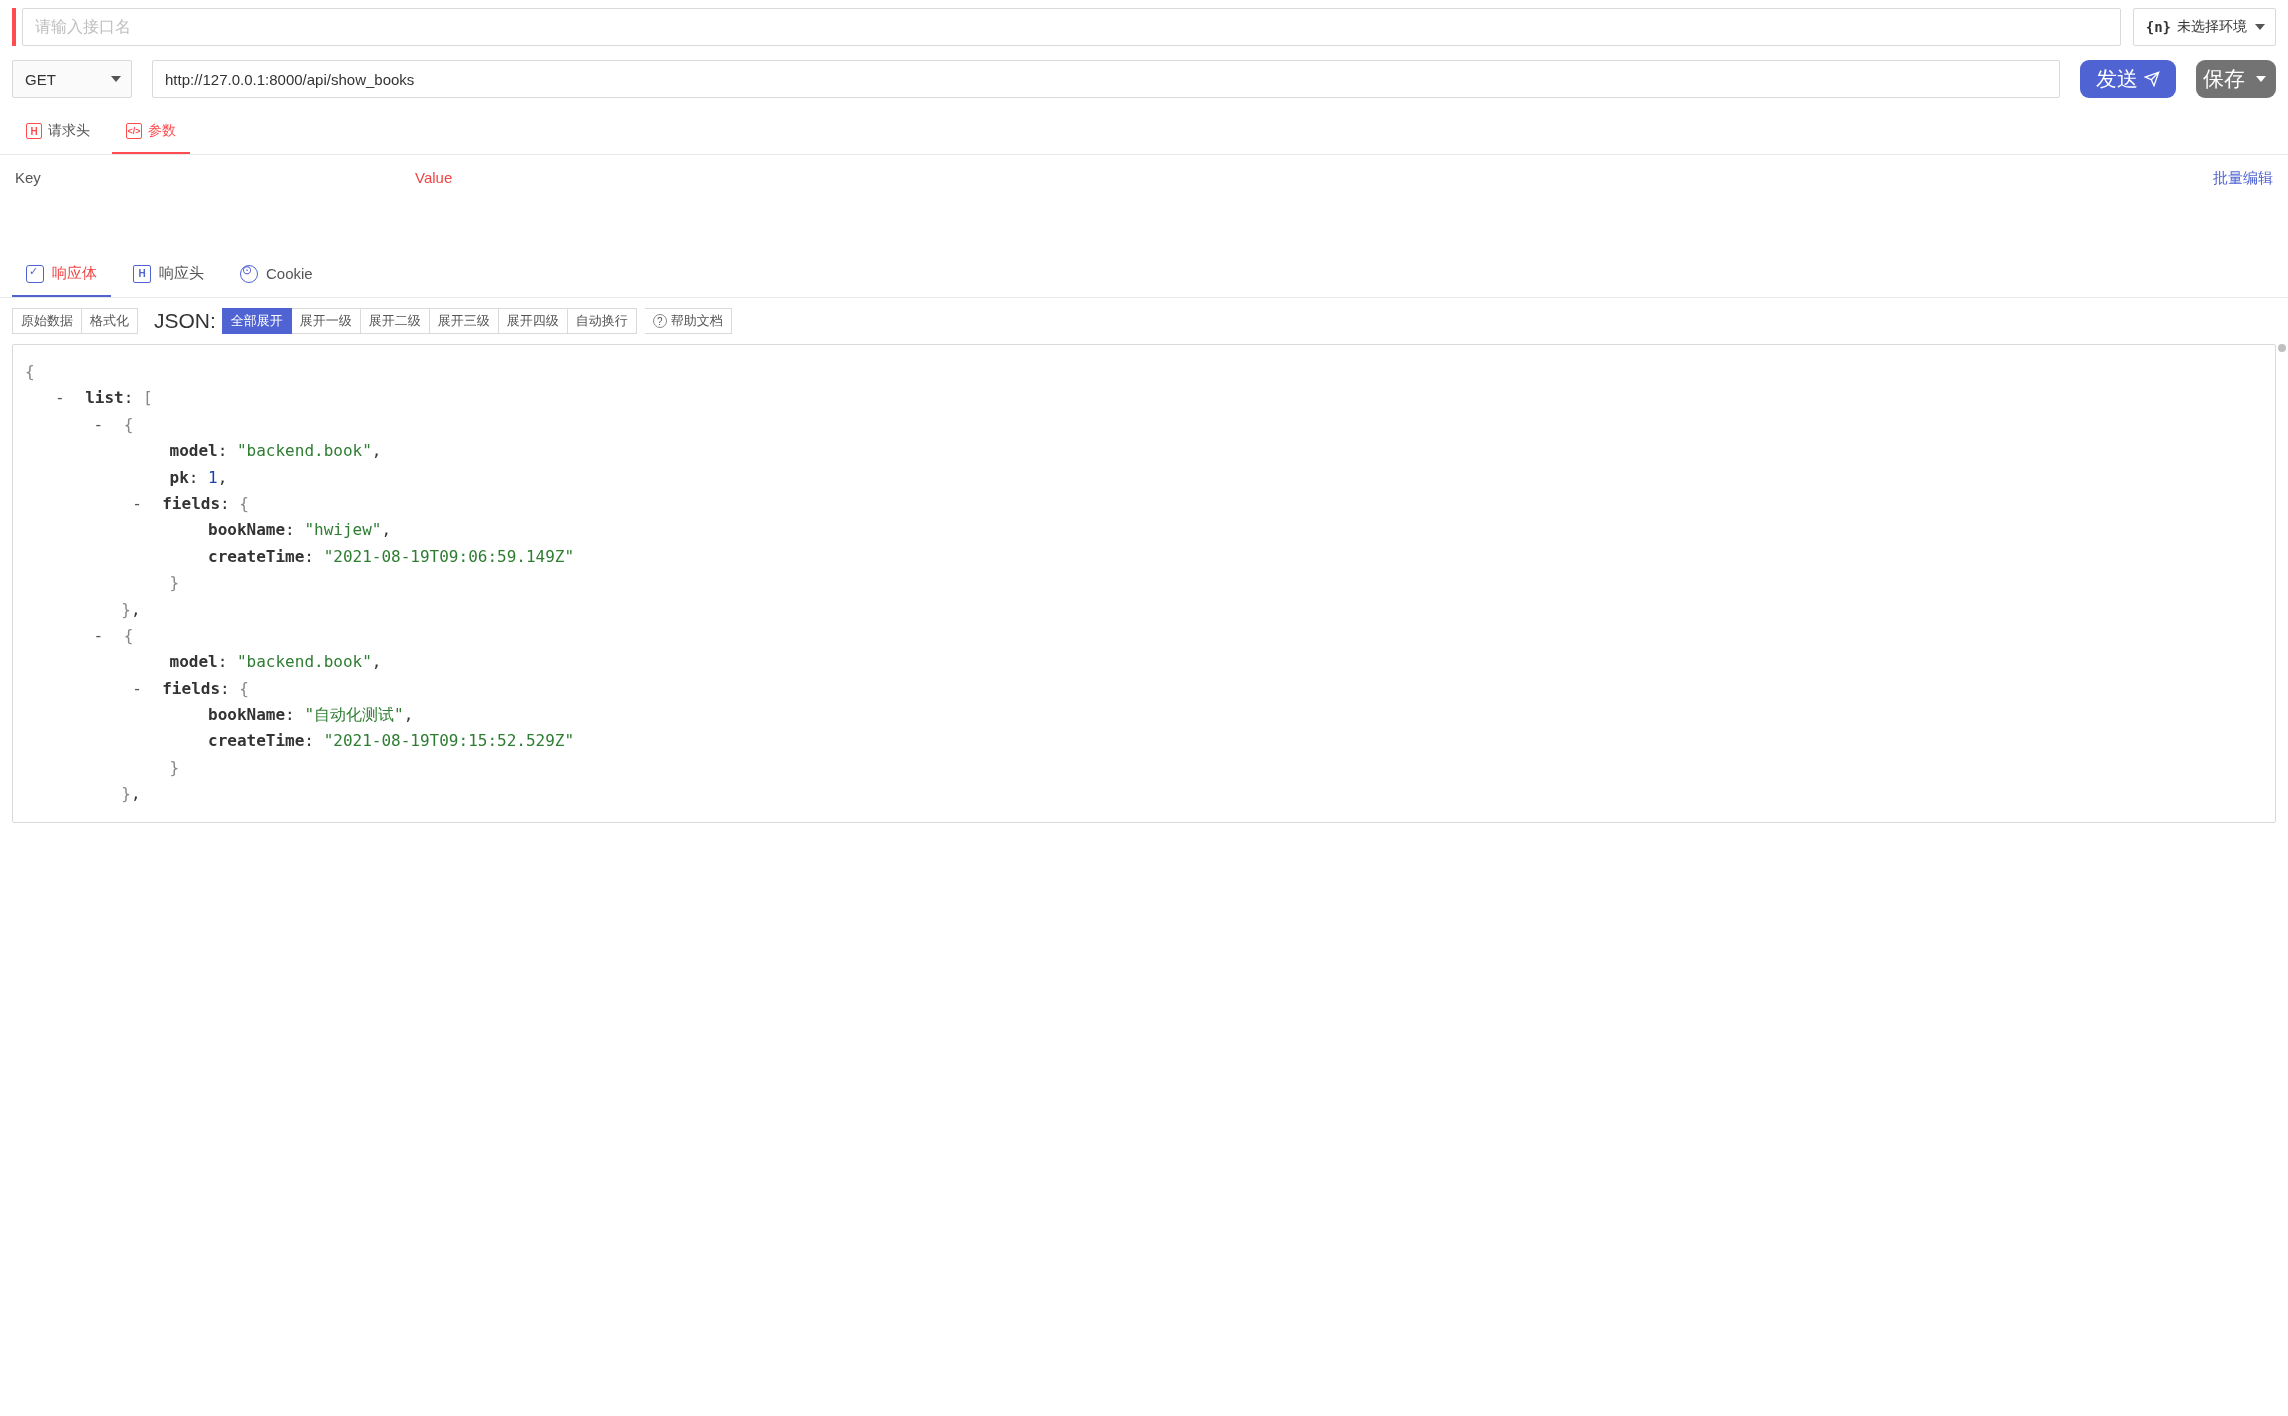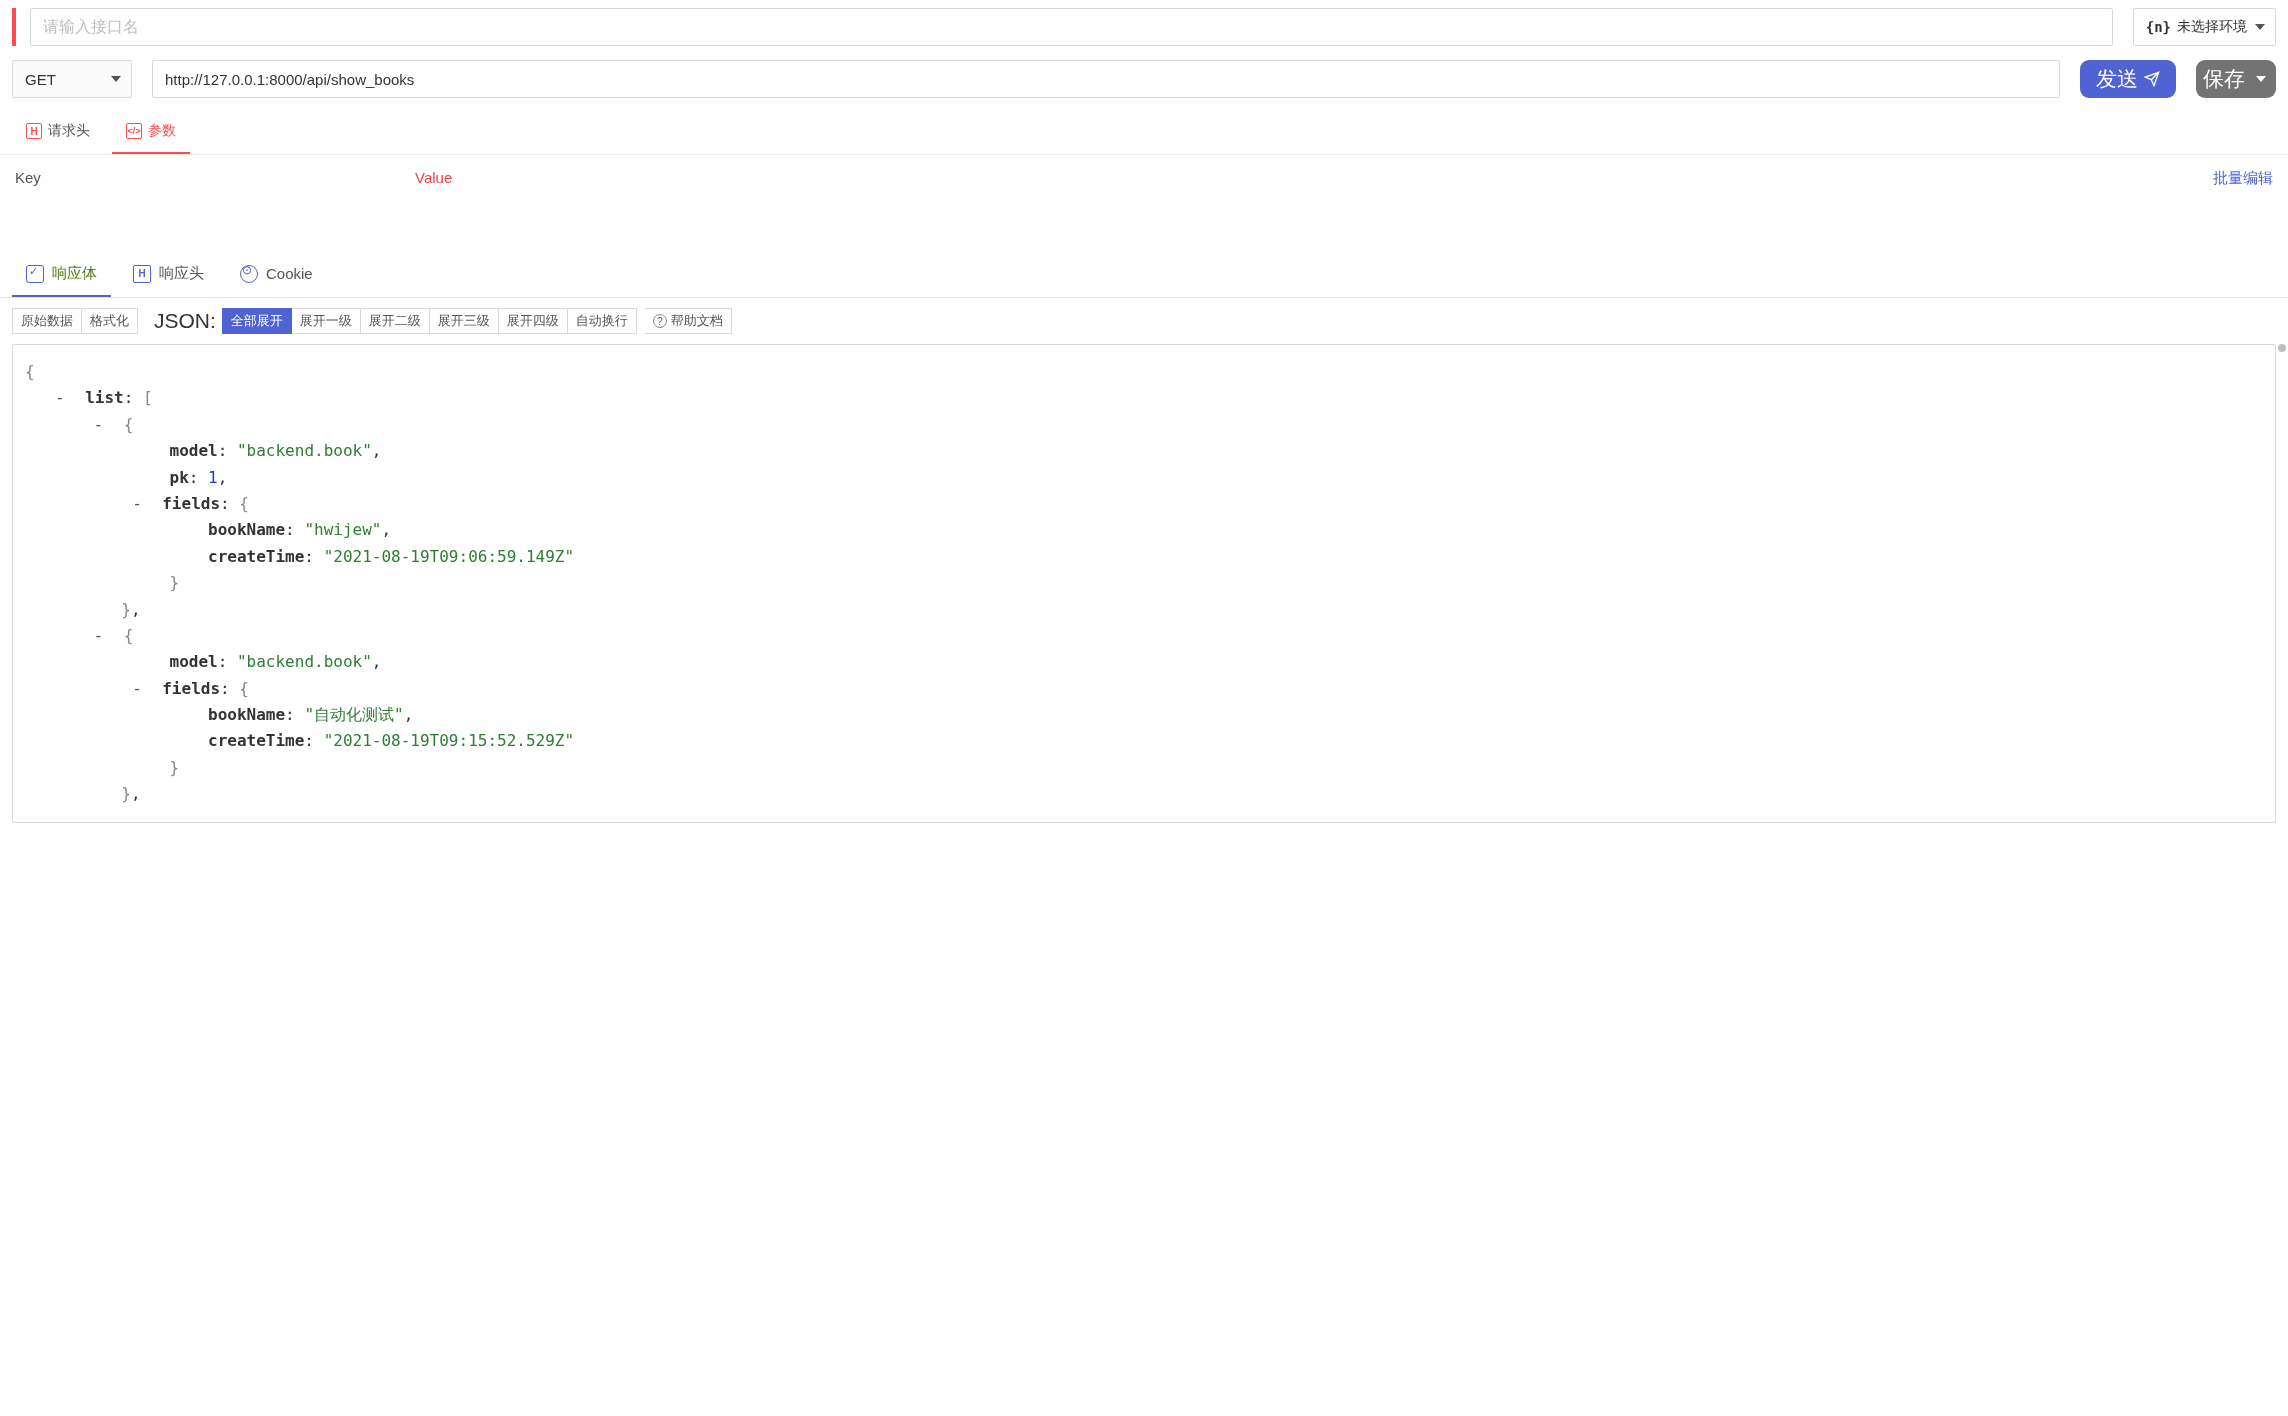--- a/index.html
+++ b/index.html
@@ -1,17 +1,17 @@
 <!DOCTYPE html>
 <html><head>
 <meta charset="utf-8">
 <style>
 *{box-sizing:border-box;margin:0;padding:0}
 body{font-family:-apple-system,BlinkMacSystemFont,"Segoe UI","PingFang SC","Hiragino Sans GB","Microsoft YaHei",sans-serif;font-size:14px;color:#333;background:#fff}
-.top-bar{display:flex;gap:20px;padding:8px 12px;align-items:center}
+.top-bar{display:flex;gap:12px;padding:8px 12px;align-items:center}
 .red-accent{width:4px;background:#ff4d4f;height:38px;margin-right:-6px}
 .name-input{flex:1;height:38px;border:1px solid #d9d9d9;border-radius:2px;padding:0 12px;font-size:16px;color:#333}
 .name-input::placeholder{color:#bfbfbf}
 .env-select{height:38px;border:1px solid #d9d9d9;border-radius:2px;padding:0 28px 0 12px;font-size:14px;color:#333;display:flex;align-items:center;gap:6px;position:relative;cursor:pointer;user-select:none;white-space:nowrap}
 .env-select .brace{font-family:monospace;font-weight:600}
 .caret-down{position:absolute;right:10px;top:50%;transform:translateY(-50%);width:0;height:0;border-left:5px solid transparent;border-right:5px solid transparent;border-top:6px solid #555}
 .request-bar{display:flex;gap:20px;padding:6px 12px 12px;align-items:stretch}
 .method-select{width:120px;height:38px;border:1px solid #d9d9d9;border-radius:2px;background:#fafafa;display:flex;align-items:center;padding:0 12px;position:relative;cursor:pointer;user-select:none;font-size:15px;color:#333}
 .url-input{flex:1;height:38px;border:1px solid #d9d9d9;border-radius:2px;padding:0 12px;font-size:15px;color:#333}
 .btn{height:38px;border:none;border-radius:9px;font-size:21px;cursor:pointer;display:flex;align-items:center;justify-content:center;gap:6px;color:#fff}
@@ -25,21 +25,21 @@
 .req-tab .ico{width:16px;height:16px}
 .ico-h{border:1.5px solid #ff4d4f;color:#ff4d4f;font-size:10px;font-weight:700;display:flex;align-items:center;justify-content:center;border-radius:2px}
 .ico-p{border:1.5px solid #ff4d4f;color:#ff4d4f;font-size:9px;font-weight:700;display:flex;align-items:center;justify-content:center;border-radius:2px}
 .kv-header{display:flex;padding:14px 15px;}
 .kv-key{width:400px;color:#555;font-size:15px}
 .kv-value{flex:1;color:#ef4444;font-size:15px}
 .kv-batch{color:#4f63d2;cursor:pointer;font-size:15px}
 .kv-body{height:30px}
 .resp-tabs{display:flex;gap:8px;padding:0 12px;border-bottom:1px solid #e8e8e8;margin-top:20px}
 .resp-tab{display:flex;align-items:center;gap:8px;padding:12px 14px;cursor:pointer;color:#555;border-bottom:2px solid transparent;font-size:15px}
-.resp-tab.active{color:#4d7c0f;border-bottom-color:#4f63d2}
+.resp-tab.active{color:#ef4444;border-bottom-color:#4f63d2}
 .resp-tab .ico{width:18px;height:18px}
 .ico-body{border:1.5px solid #4f63d2;border-radius:3px;position:relative}
 .ico-body::after{content:"✓";position:absolute;top:-1px;left:2px;color:#4f63d2;font-size:11px}
 .ico-rh{border:1.5px solid #4f63d2;color:#4f63d2;font-size:10px;font-weight:700;display:flex;align-items:center;justify-content:center;border-radius:2px}
 .ico-cookie{border:1.5px solid #4f63d2;border-radius:50%;position:relative}
 .ico-cookie::after{content:"⊙";position:absolute;top:-3px;left:1px;color:#4f63d2;font-size:12px}
 .toolbar{display:flex;align-items:center;gap:0;padding:10px 12px}
 .tool-btn{height:26px;padding:0 8px;border:1px solid #d9d9d9;background:#fff;font-size:13px;color:#555;cursor:pointer;display:flex;align-items:center}
 .tool-btn+.tool-btn{border-left:none}
 .tool-label{margin:0 6px 0 16px;font-size:21px;color:#333}

